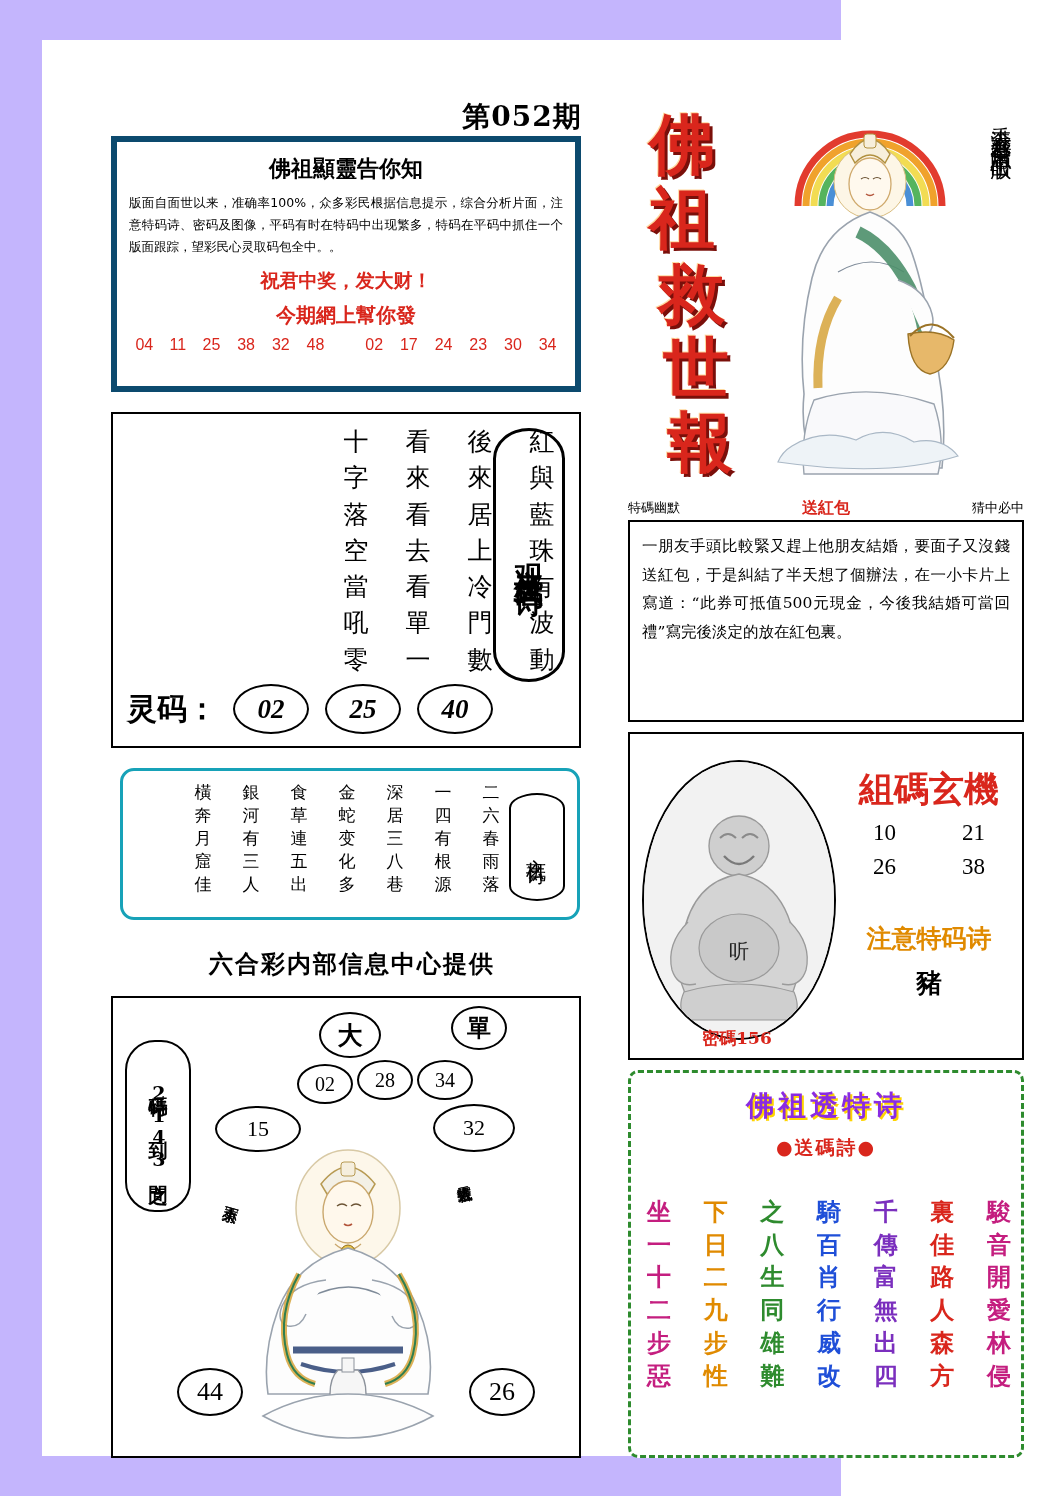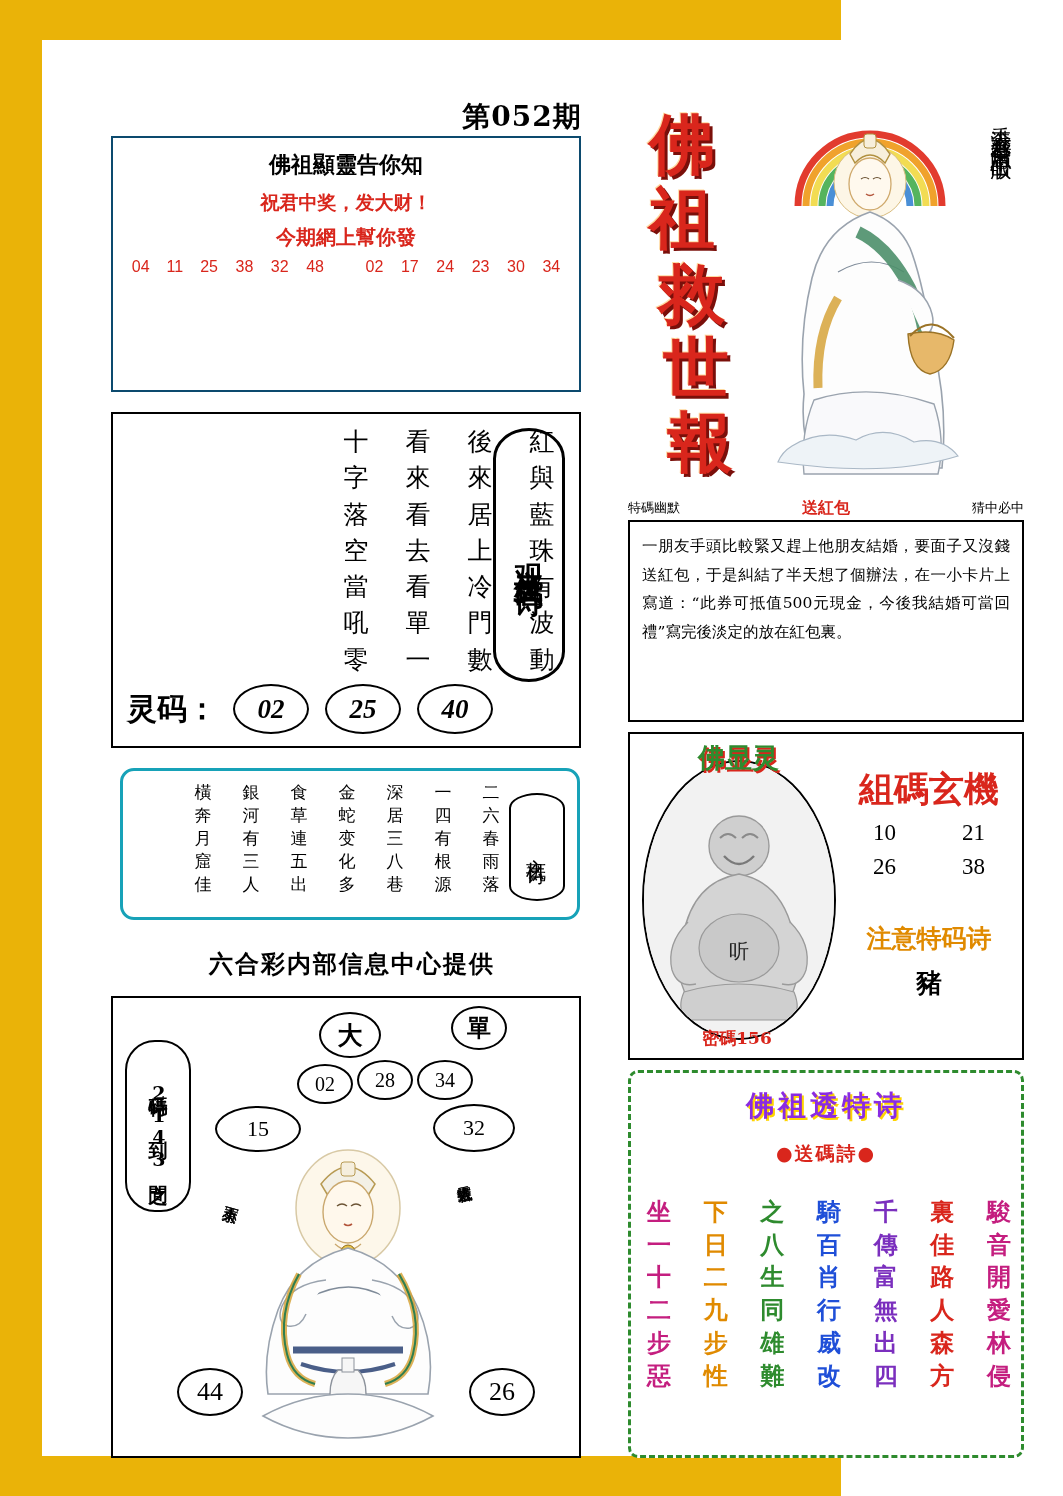--- a/index.html
+++ b/index.html
@@ -4,41 +4,41 @@
 <style>
   html,body{margin:0;padding:0;}
   body{
     width:1063px;height:1496px;
     background:#fff;
     font-family:"DejaVu Sans","Liberation Sans",sans-serif;
     overflow:hidden;
   }
   .page{
     position:absolute;left:0;top:0;width:841px;height:1496px;
-    background:#eab308;
+    background:#c4b5fd;
     box-sizing:border-box;
     padding:0;
   }
   .inner{
     position:absolute;left:42px;top:40px;width:979px;height:1416px;
     background:#fff;
   }
   .box{ position:absolute; box-sizing:border-box; }
 
   
   #issue{
     position:absolute; left:330px; top:58px; width:300px;
     text-align:center; font-size:28px; font-weight:bold; color:#000;
     font-family:"DejaVu Serif","Liberation Serif",serif;
     letter-spacing:1px;
   }
   
   #notice{
     left:69px; top:96px; width:470px; height:256px;
-    border:2px solid #0c4a6e; background:#fff;
+    border:6px solid #0c4a6e; background:#fff;
     padding:6px 10px;
   }
   #notice .ntitle{
     text-align:center;font-size:22px;font-weight:bold;color:#000;
     font-family:"DejaVu Serif","Liberation Serif",serif;
     margin:6px 0 8px;
   }
   #notice .nbody{
     font-size:12.5px;line-height:1.75;color:#000;text-align:justify;
     padding:0 2px;
@@ -232,21 +232,21 @@
     left:586px; top:1030px; width:396px; height:388px;
     border:3px dashed #2e8b2e;border-radius:10px;background:#fff;
   }
   #toutebox .title{
     text-align:center;margin-top:14px;font-size:28px;font-weight:bold;
     color:#8a2be2;font-family:"DejaVu Serif","Liberation Serif",serif;
     letter-spacing:4px;
     text-shadow:2px 2px 0 #ffd400;
   }
   #toutebox .sub{
-    text-align:center;margin-top:16px;font-size:19px;font-weight:bold;
+    text-align:center;margin-top:10px;font-size:19px;font-weight:bold;
     color:#d9261c;font-family:"DejaVu Serif","Liberation Serif",serif;
     letter-spacing:2px;
   }
   #ttgrid{
     position:absolute;left:16px;top:124px;width:364px;height:248px;
     display:flex;flex-direction:row-reverse;justify-content:space-between;
   }
   #ttgrid .col{
     display:flex;flex-direction:column;align-items:center;gap:2px;
   }
@@ -259,20 +259,21 @@
 </head>
 <body>
 
 <div class="page">
 <div class="inner">
 
   <div id="issue">第052期</div>
 
   <div class="box" id="notice">
     <div class="ntitle">佛祖顯靈告你知</div>
+    <div class="nbody">版面自面世以来，准确率100%，众多彩民根据信息提示，综合分析片面，注意特码诗、密码及图像，平码有时在特码中出现繁多，特码在平码中抓住一个版面跟踪，望彩民心灵取码包全中。。</div>
     <div class="nslogan1">祝君中奖，发大财！</div>
     <div class="nslogan2">今期網上幫你發</div>
     <table>
       <tbody>
             <tr>
         <td>04</td>
         <td>11</td>
         <td>25</td>
         <td>38</td>
         <td>32</td>
@@ -503,21 +504,20 @@
   <div id="humorhead">
     <span>特碼幽默</span>
     <span class="mid">送紅包</span>
     <span>猜中必中</span>
   </div>
   <div class="box" id="humorbox">
     <div class="txt">一朋友手頭比較緊又趕上他朋友結婚，要面子又沒錢送紅包，于是糾結了半天想了個辦法，在一小卡片上寫道：“此券可抵值500元現金，今後我結婚可當回禮”寫完後淡定的放在紅包裏。</div>
   </div>
 
   <div class="box" id="zumabox">
-    <div id="foxianling">佛显灵</div>
     <div id="buddhaoval">
       <svg viewBox="0 0 190 276" width="190" height="276">
         <rect x="0" y="0" width="190" height="276" fill="#f2f2f2"></rect>
 
         <circle cx="95" cy="84" r="30" fill="#cfcfcf" stroke="#9a9a9a" stroke-width="1.4"></circle>
         <path d="M76 76 q8 -8 16 0" stroke="#8a8a8a" fill="none" stroke-width="2"></path>
         <path d="M98 76 q8 -8 16 0" stroke="#8a8a8a" fill="none" stroke-width="2"></path>
         <path d="M80 94 q15 16 30 0" stroke="#7a7a7a" fill="none" stroke-width="2.4"></path>
 
         <path d="M95 112 q-46 8 -56 62 q-10 40 6 64 l100 0 q16 -28 4 -68 q-12 -50 -54 -58 z" fill="#d4d4d4" stroke="#9a9a9a" stroke-width="1.4"></path>

